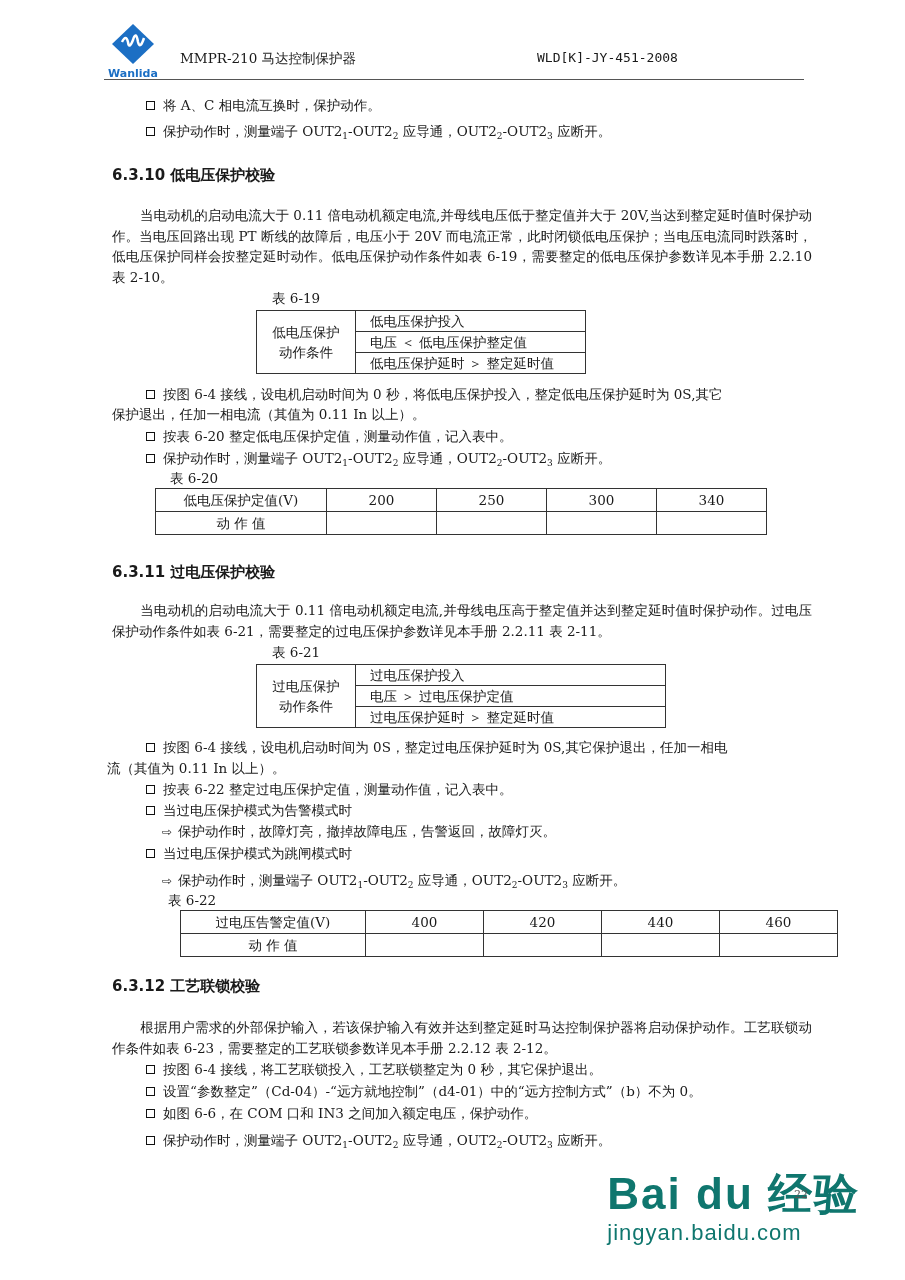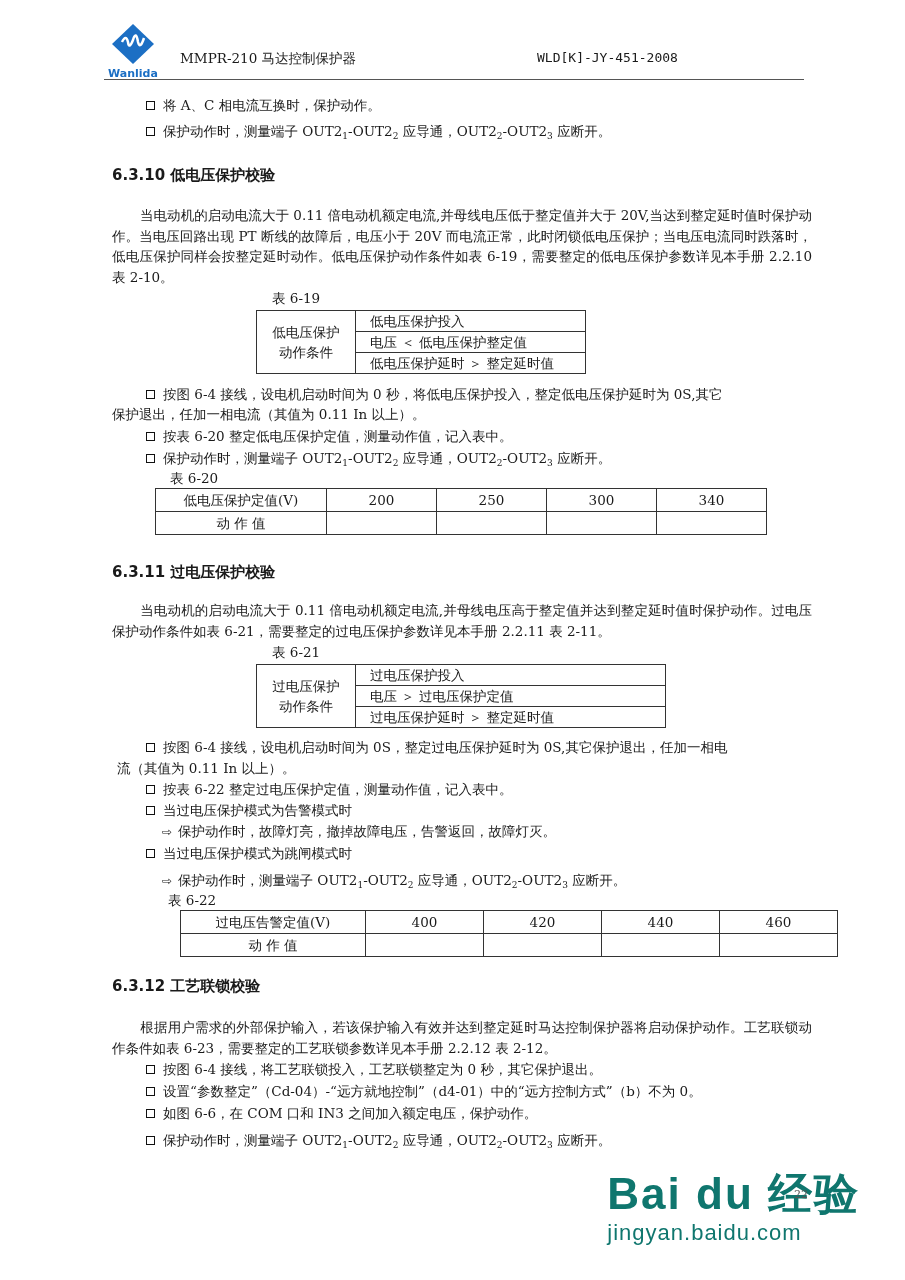--- a/index.html
+++ b/index.html
@@ -112,21 +112,21 @@
       </tr>
   <tr>
         <td>过电压保护延时 ＞ 整定延时值</td>
       </tr>
 </tbody>
   </table>
 
 <div class="abs bullet" style="left:146px; top:739px;">
   <span class="box"></span><span>按图 6-4 接线，设电机启动时间为 0S，整定过电压保护延时为 0S,其它保护退出，任加一相电</span>
 </div>
-<div class="abs bullet" style="left:117px; top:760px;">流（其值为 0.11  In 以上）。</div>
+<div class="abs bullet" style="left:107px; top:760px;">流（其值为 0.11  In 以上）。</div>
 <div class="abs bullet" style="left:146px; top:781px;">
   <span class="box"></span><span>按表 6-22 整定过电压保护定值，测量动作值，记入表中。</span>
 </div>
 <div class="abs bullet" style="left:146px; top:802px;">
   <span class="box"></span><span>当过电压保护模式为告警模式时</span>
 </div>
 <div class="abs arrow" style="left:162px; top:823px;">
   <span class="ar">⇨</span><span>保护动作时，故障灯亮，撤掉故障电压，告警返回，故障灯灭。</span>
 </div>
 <div class="abs bullet" style="left:146px; top:845px;">

